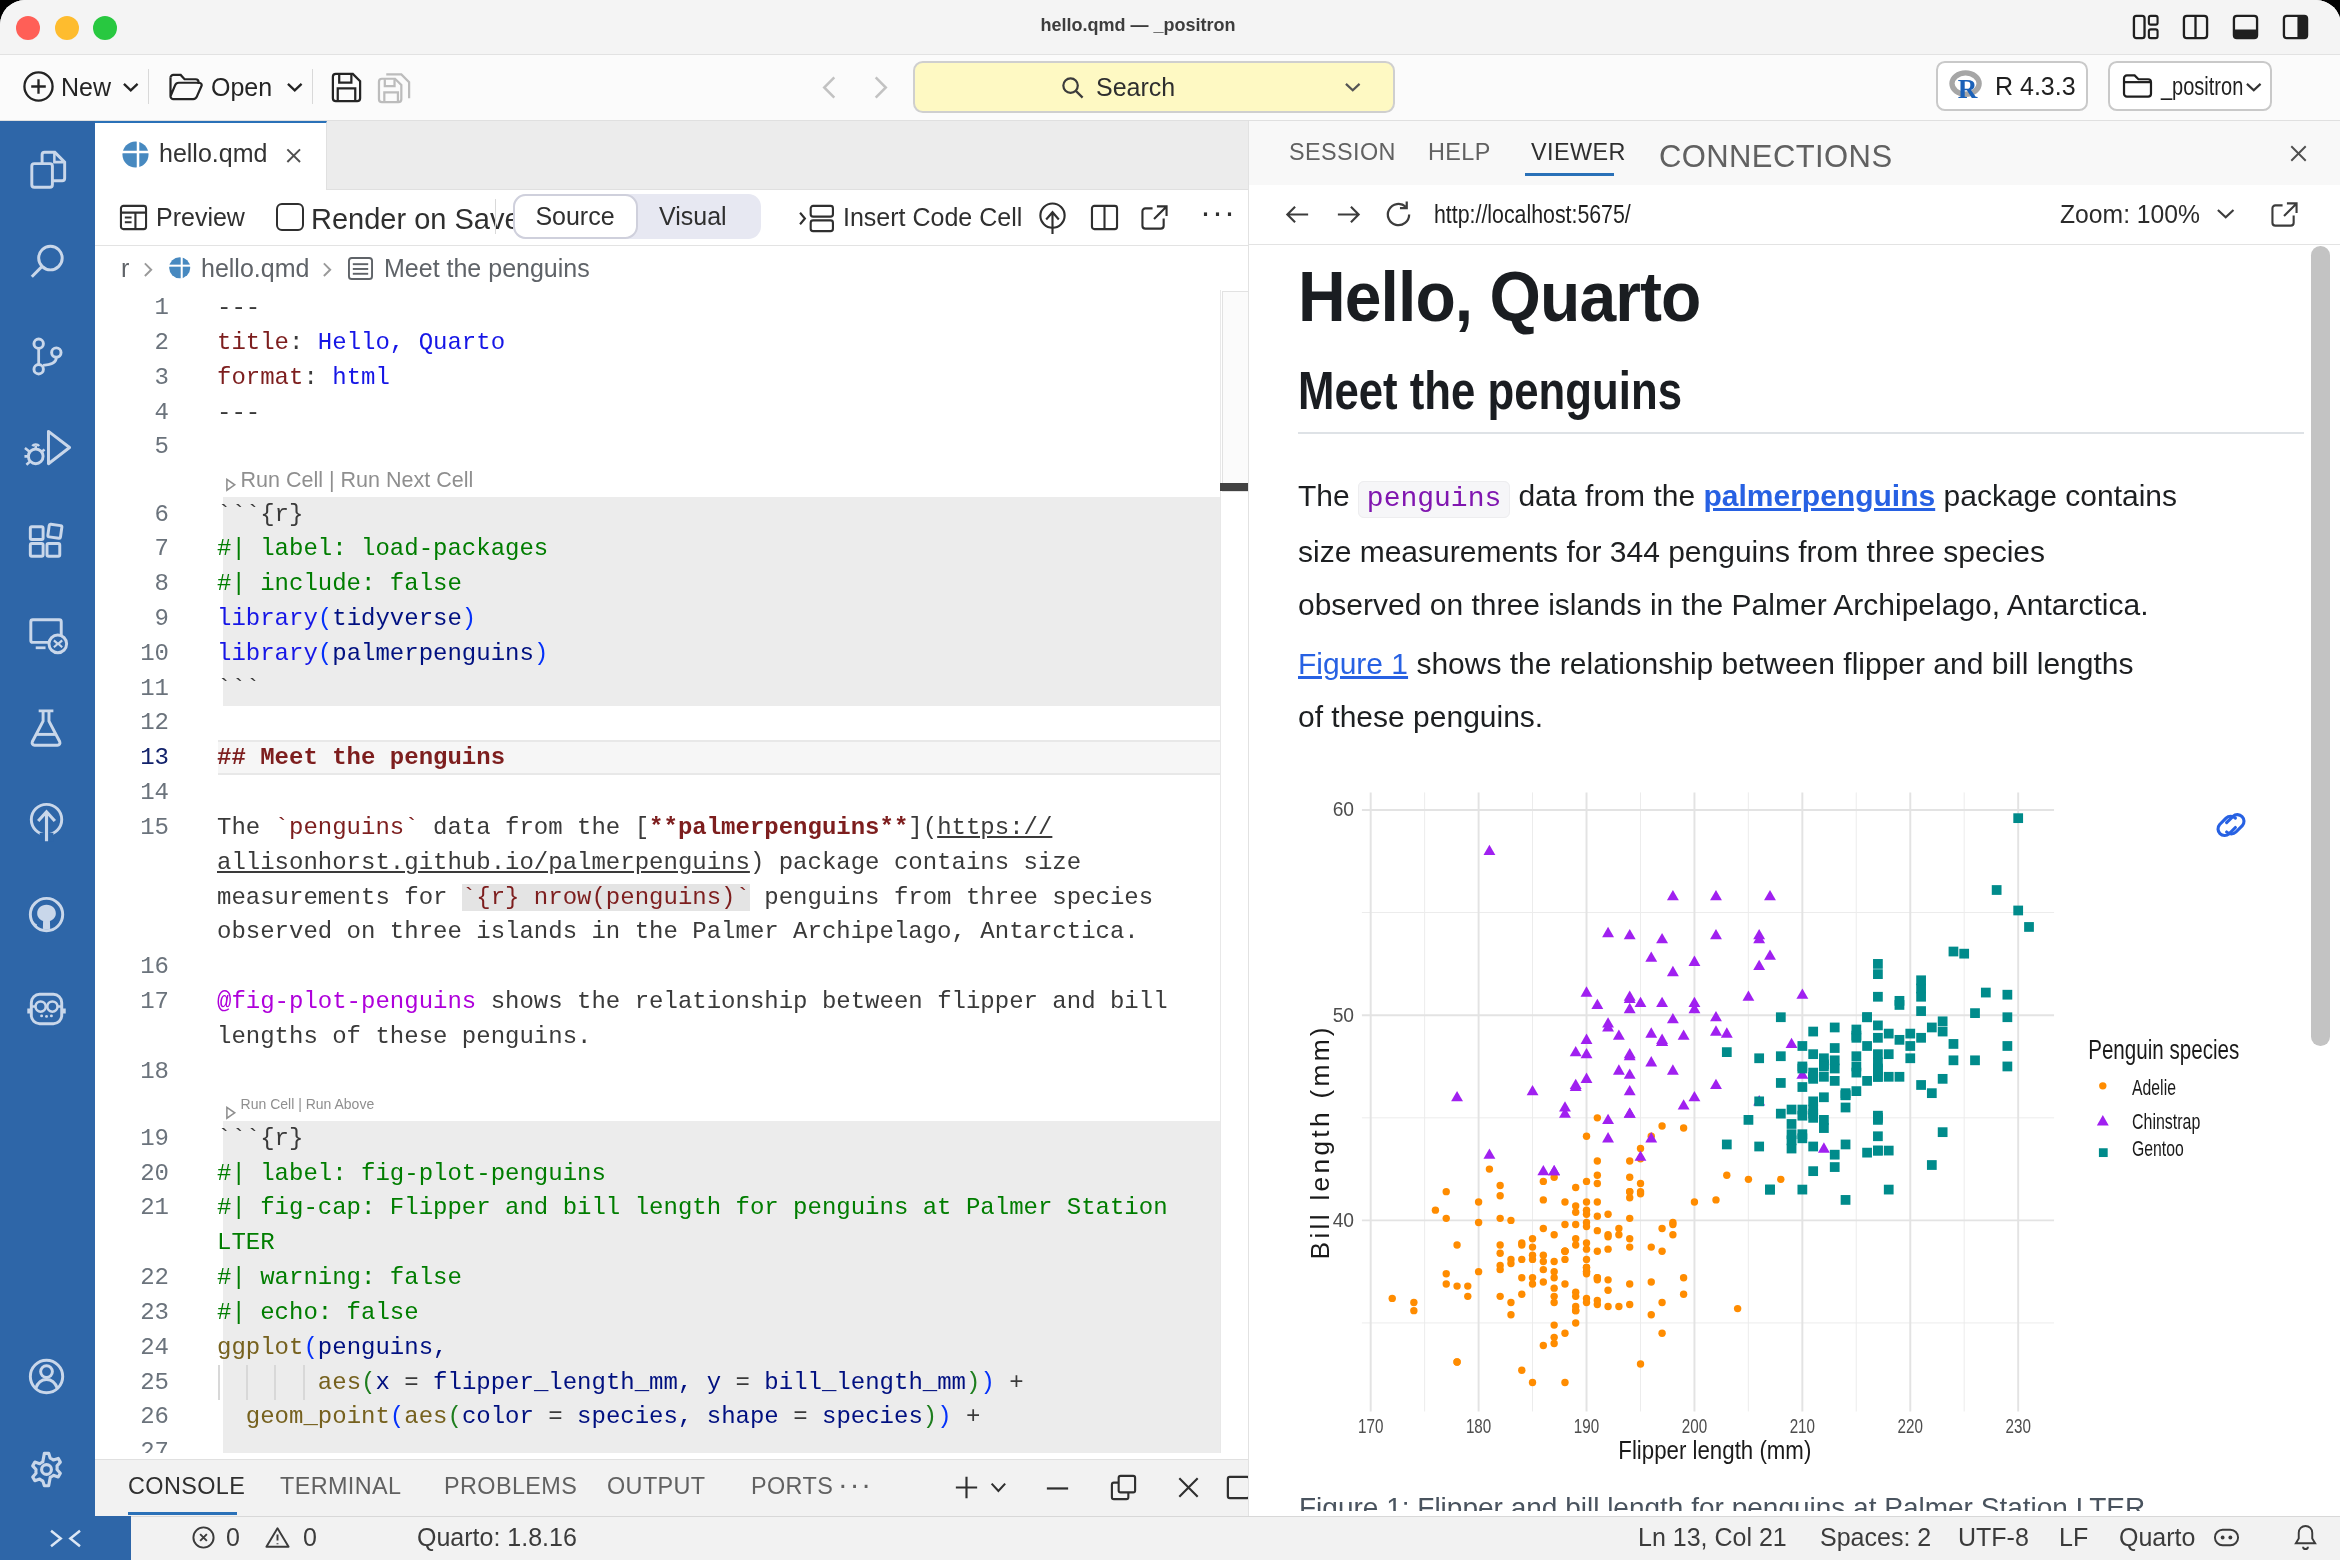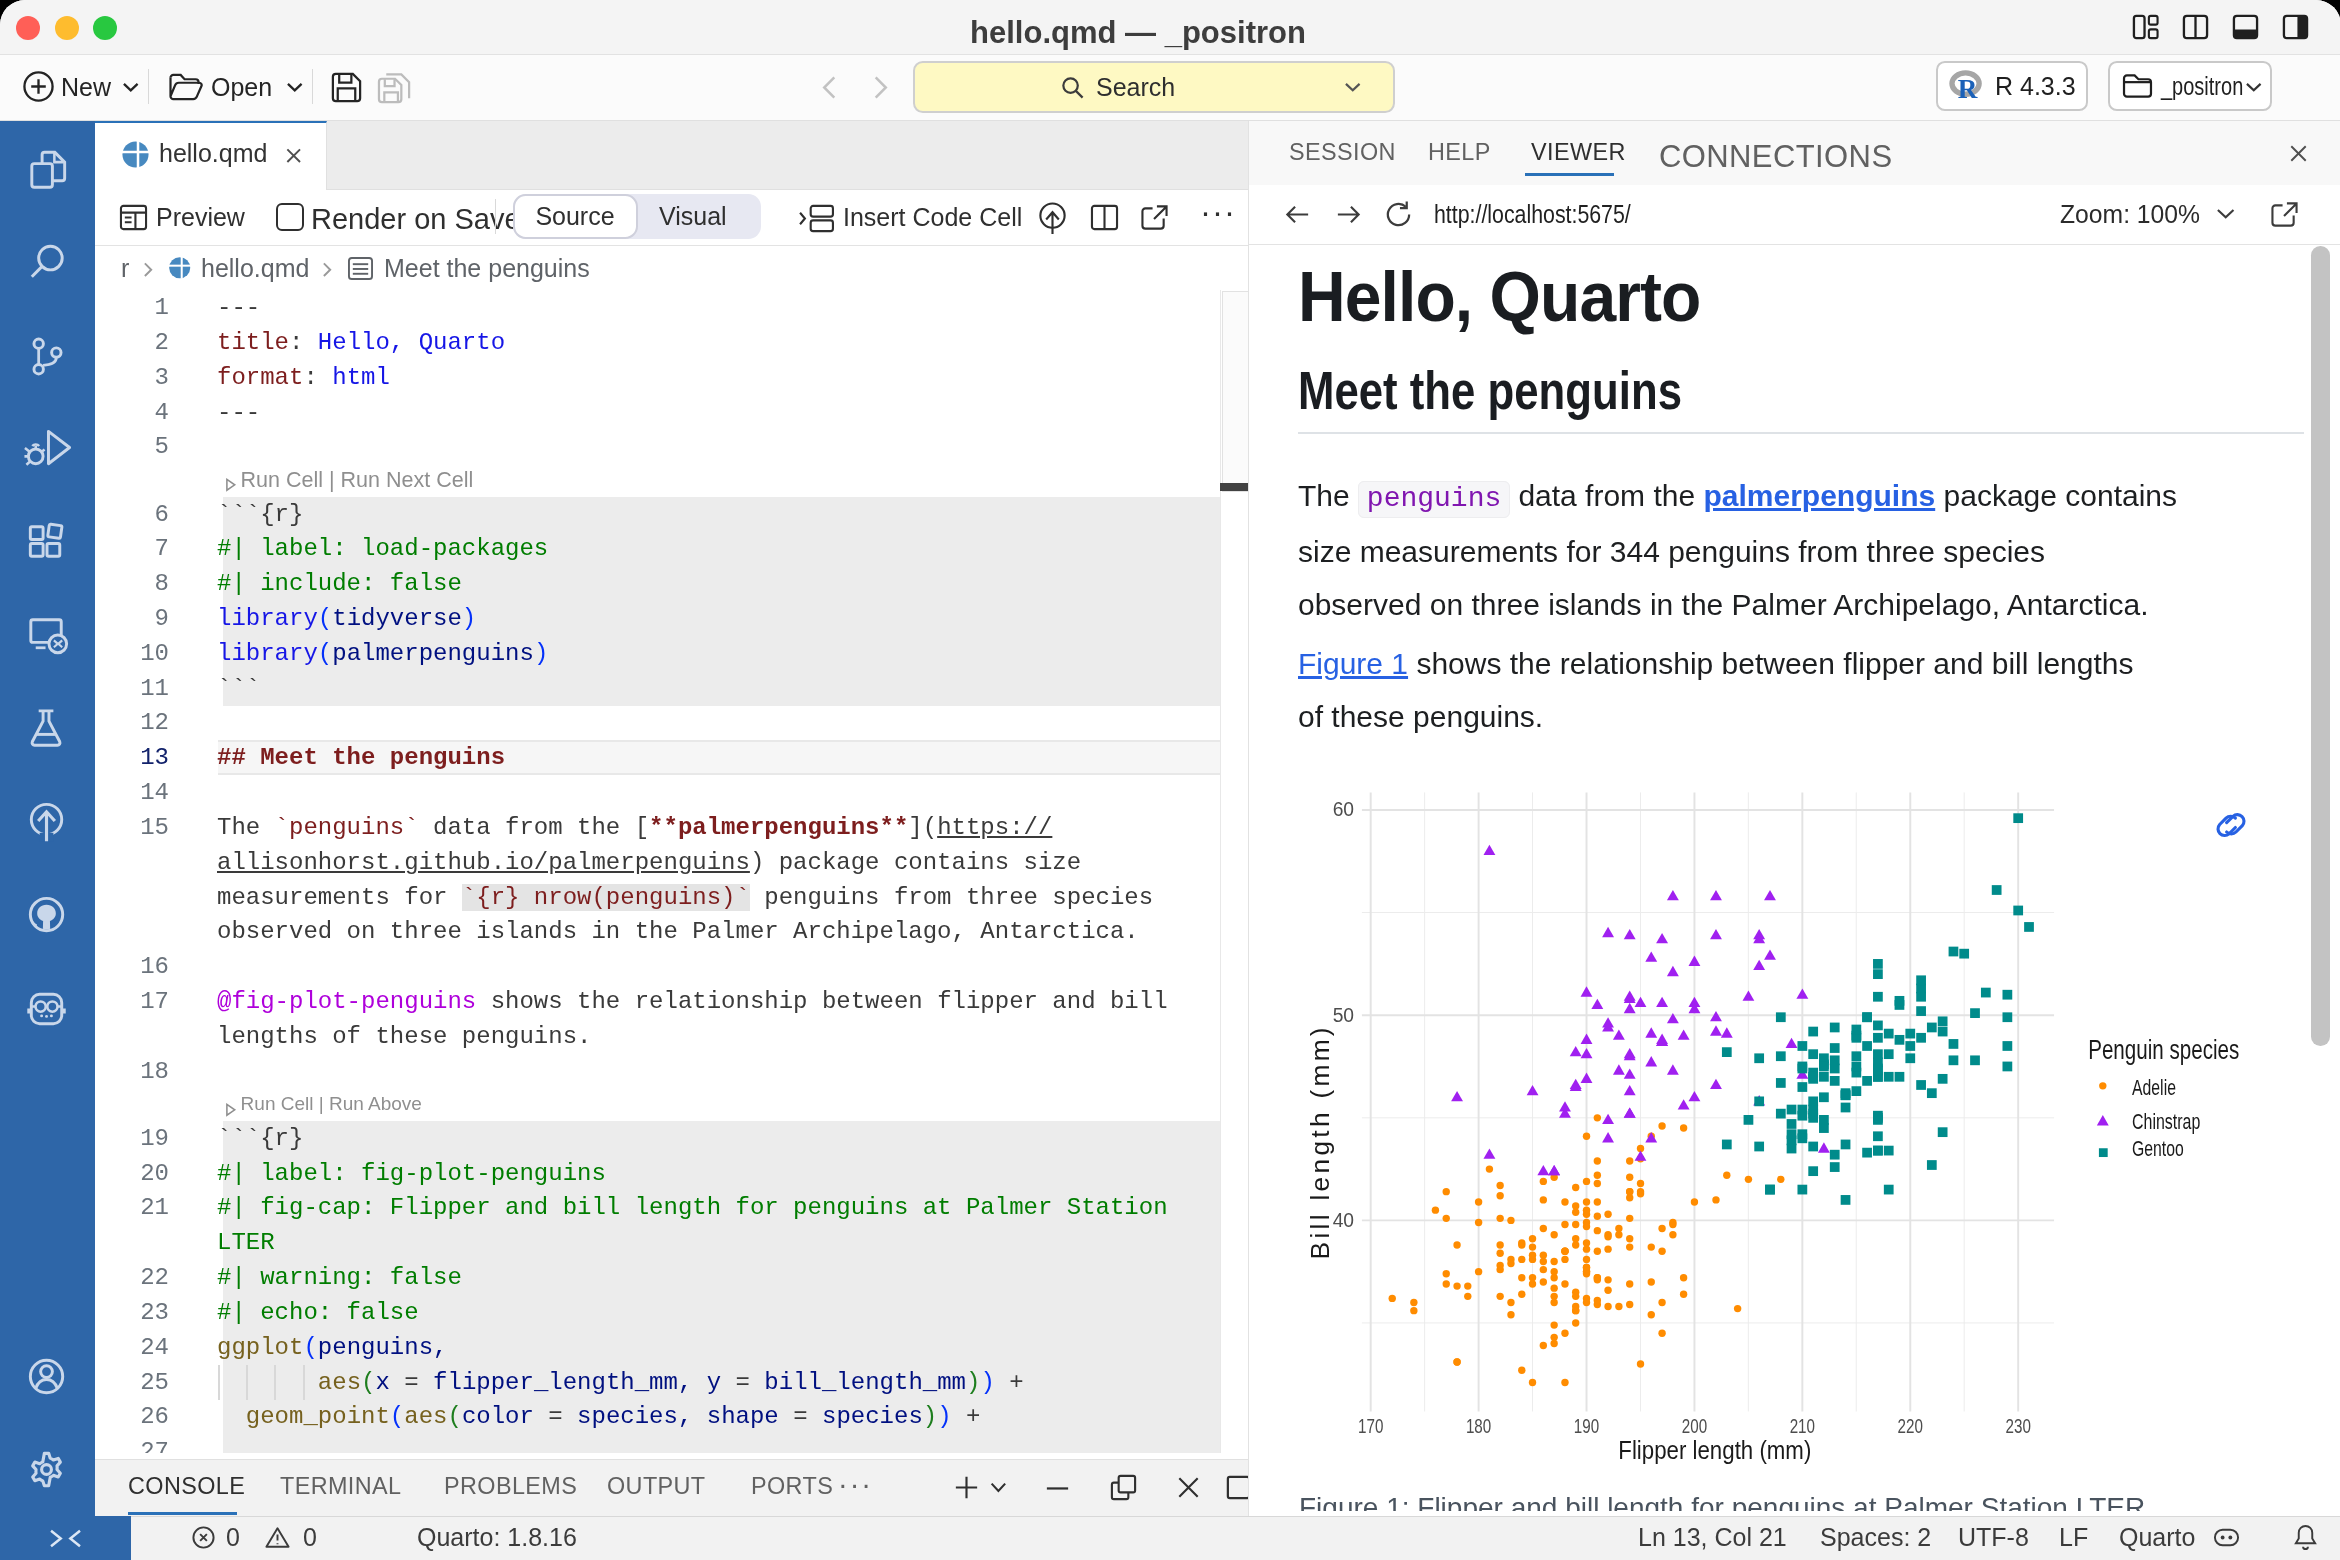--- a/index.html
+++ b/index.html
@@ -11,21 +11,21 @@
 ic{color:#7d1e1e;background:#e4e4e4}
 svg{display:block}
 .t27{font-size:25px;color:#242424}
 </style></head><body>
 <div id="win">
 
 <div class="abs" style="left:0;top:0;width:2341px;height:54px;background:#f4f4f4;border-bottom:1px solid #e2e2e2">
   <div class="abs" style="left:15.6px;top:15.6px;width:24.4px;height:24.4px;border-radius:50%;background:#ff5f57"></div>
   <div class="abs" style="left:55px;top:15.6px;width:24.4px;height:24.4px;border-radius:50%;background:#febc2e"></div>
   <div class="abs" style="left:93px;top:15.6px;width:24.4px;height:24.4px;border-radius:50%;background:#28c840"></div>
-  <div class="abs" style="left:0;right:0;top:14.6px;text-align:center;font-size:31px;font-weight:bold;color:#3d3d3d;padding-right:65px">hello.qmd — _positron</div>
+  <div class="abs" style="left:0;right:0;top:14.6px;text-align:center;font-size:18px;font-weight:bold;color:#3d3d3d;padding-right:65px">hello.qmd — _positron</div>
   <svg class="abs" style="left:2132px;top:12.7px" width="27" height="28" viewBox="0 0 28 29">
     <rect x="2" y="3" width="11" height="23" rx="2.5" fill="none" stroke="#1f1f1f" stroke-width="2.4"></rect>
     <rect x="17.5" y="3" width="9" height="9" rx="2" fill="none" stroke="#1f1f1f" stroke-width="2.2"></rect>
     <rect x="17.5" y="17" width="9" height="9" rx="2" fill="none" stroke="#1f1f1f" stroke-width="2.2"></rect>
   </svg>
   <svg class="abs" style="left:2182px;top:12.7px" width="27" height="28" viewBox="0 0 28 29">
     <rect x="2" y="3" width="24" height="23" rx="3" fill="none" stroke="#1f1f1f" stroke-width="2.4"></rect>
     <line x1="14" y1="3" x2="14" y2="26" stroke="#1f1f1f" stroke-width="2.4"></line>
   </svg>
   <svg class="abs" style="left:2232px;top:12.7px" width="27" height="28" viewBox="0 0 28 29">
@@ -317,21 +317,21 @@
       <div class="crow" style="top:311px"><bl>library</bl><pb>(</pb><n>tidyverse</n><pb>)</pb></div>
       <div class="crow" style="top:346px"><bl>library</bl><pb>(</pb><n>palmerpenguins</n><pb>)</pb></div>
       <div class="crow" style="top:381px"><d>```</d></div>
       <div class="crow" style="top:450px"><h>## Meet the penguins</h></div>
       <div class="crow" style="top:520px"><d>The </d><k>`penguins`</k><d> data from the [</d><k class="bb">**palmerpenguins**</k><d>](</d><uu>https://</uu></div>
       <div class="crow" style="top:555px"><uu>allisonhorst.github.io/palmerpenguins</uu><d>) package contains size</d></div>
       <div class="crow" style="top:590px"><d>measurements for </d><ic>`{r} nrow(penguins)`</ic><d> penguins from three species</d></div>
       <div class="crow" style="top:624px"><d>observed on three islands in the Palmer Archipelago, Antarctica.</d></div>
       <div class="crow" style="top:694px"><m>@fig-plot-penguins</m><d> shows the relationship between flipper and bill</d></div>
       <div class="crow" style="top:729px"><d>lengths of these penguins.</d></div>
-      <div style="position:absolute;left:128px;top:798px;height:32px;font-family:'Liberation Sans',sans-serif;font-size:19px;line-height:32px;color:#8f8f8f;white-space:pre"><span style="position:relative;padding-left:17.6px"><svg width="15.6" height="17.6" viewBox="0 0 16 18" style="position:absolute;left:0;top:8">
+      <div style="position:absolute;left:128px;top:798px;height:32px;font-family:'Liberation Sans',sans-serif;font-size:14px;line-height:32px;color:#8f8f8f;white-space:pre"><span style="position:relative;padding-left:17.6px"><svg width="15.6" height="17.6" viewBox="0 0 16 18" style="position:absolute;left:0;top:8">
             <path d="M4 3.5 L12 9 L4 14.5 Z" fill="none" stroke="#8f8f8f" stroke-width="1.6"></path>
           </svg>Run Cell | Run Above</span></div>
       <div class="crow" style="top:831px"><d>```{r}</d></div>
       <div class="crow" style="top:866px"><g>#| label: fig-plot-penguins</g></div>
       <div class="crow" style="top:900px"><g>#| fig-cap: Flipper and bill length for penguins at Palmer Station</g></div>
       <div class="crow" style="top:935px"><g>LTER</g></div>
       <div class="crow" style="top:970px"><g>#| warning: false</g></div>
       <div class="crow" style="top:1005px"><g>#| echo: false</g></div>
       <div class="crow" style="top:1040px"><f>ggplot</f><pb>(</pb><n>penguins,</n></div>
       <div class="crow" style="top:1075px">       <f>aes</f><pg>(</pg><n>x</n><d> = </d><n>flipper_length_mm</n><n>,</n> <n>y</n><d> = </d><n>bill_length_mm</n><pg>)</pg><pb>)</pb><d> +</d></div>

